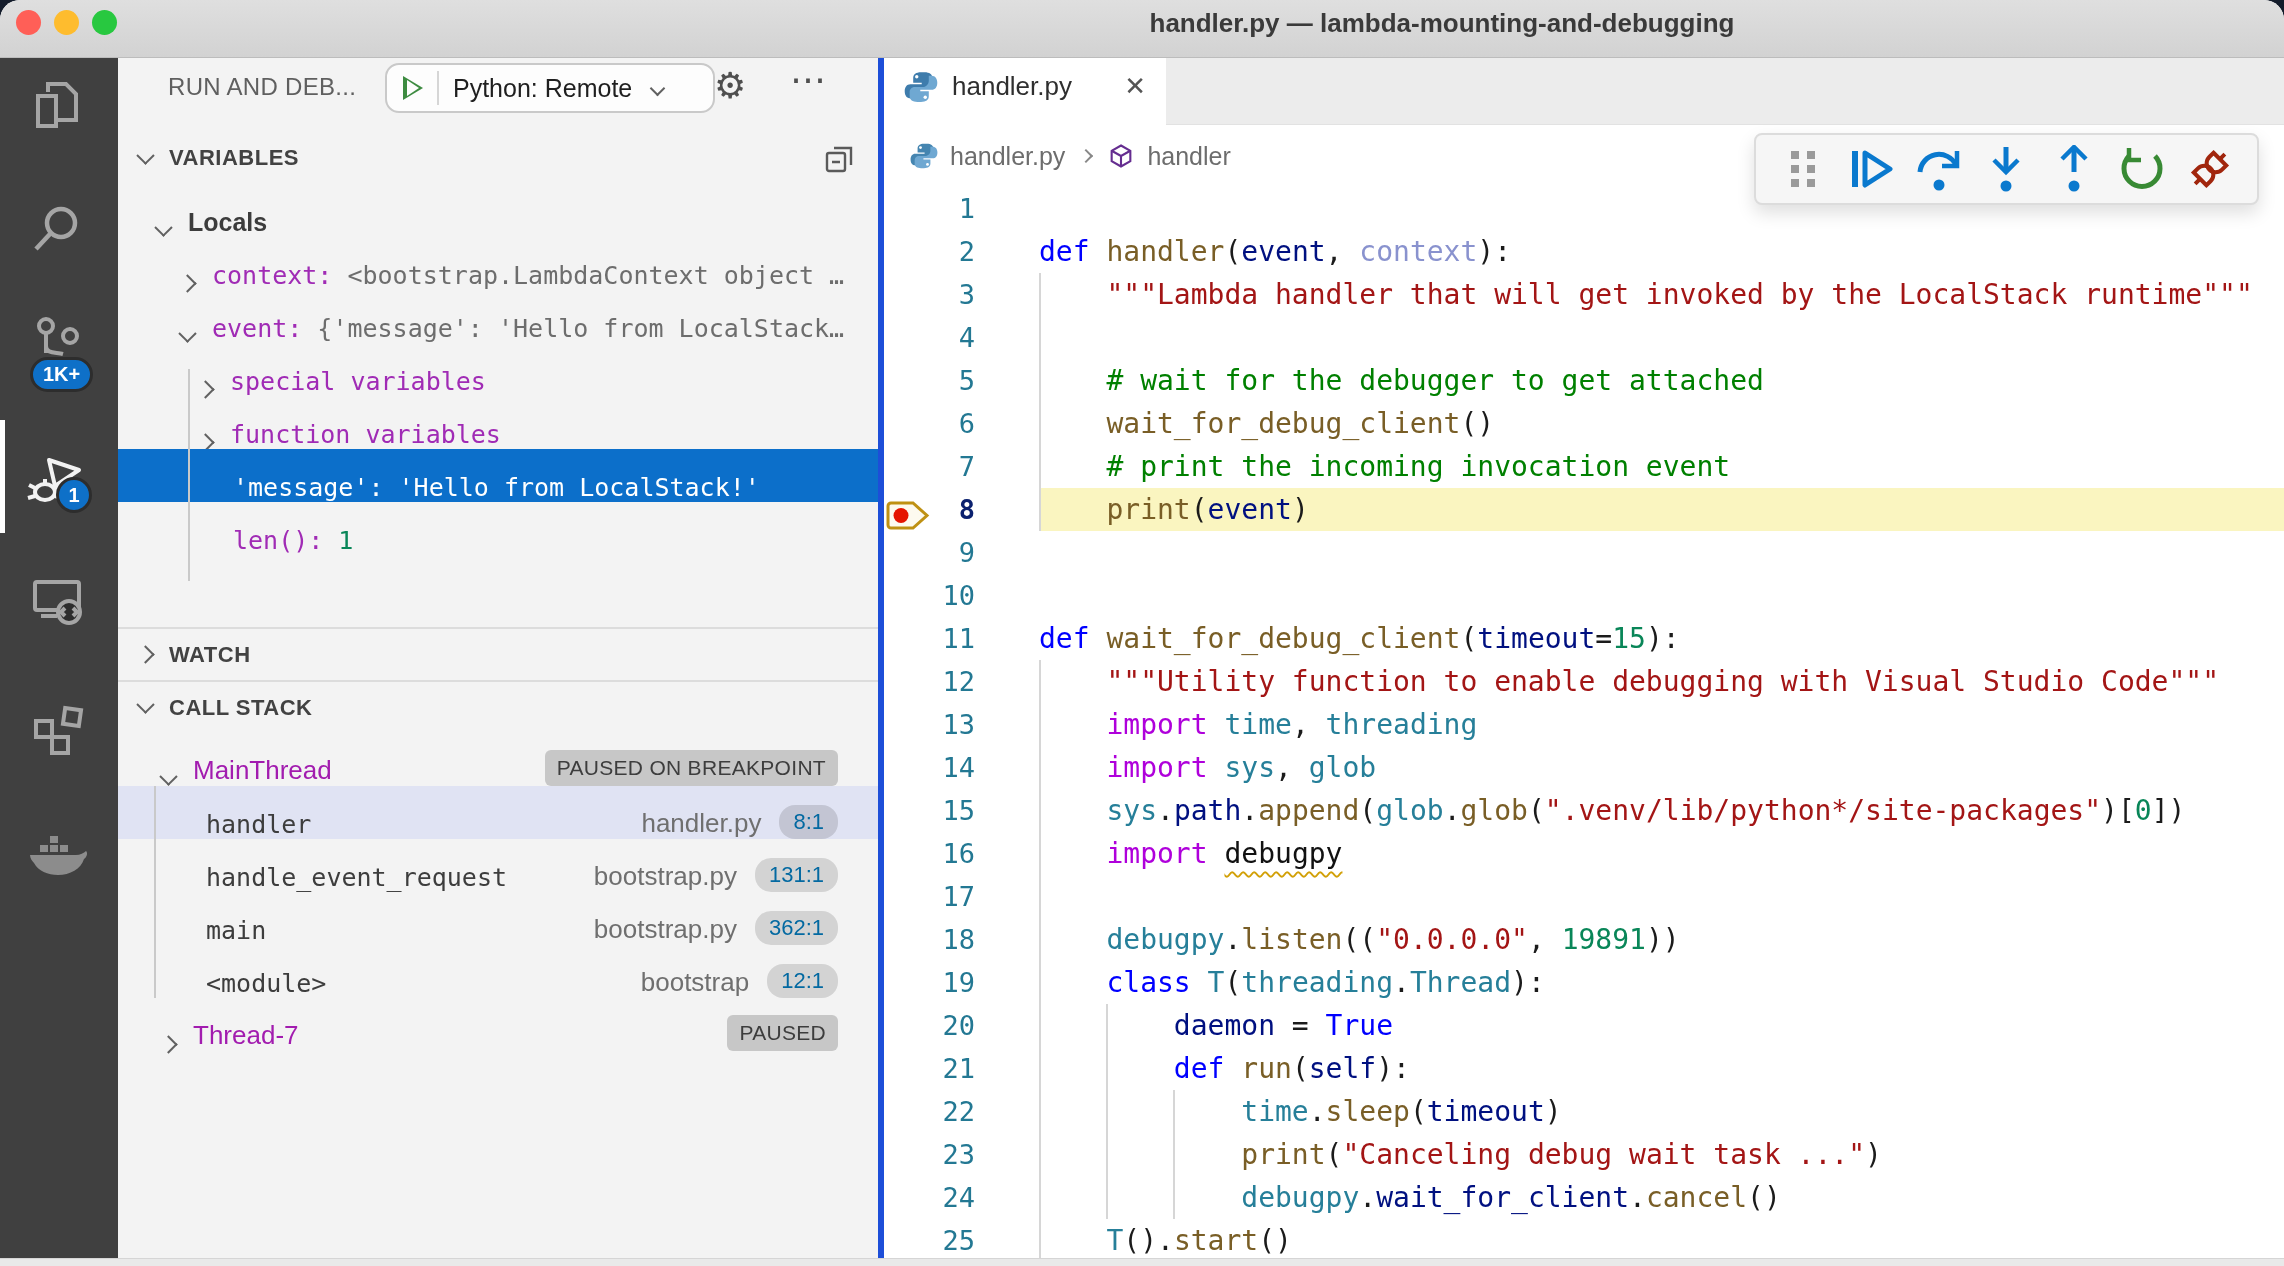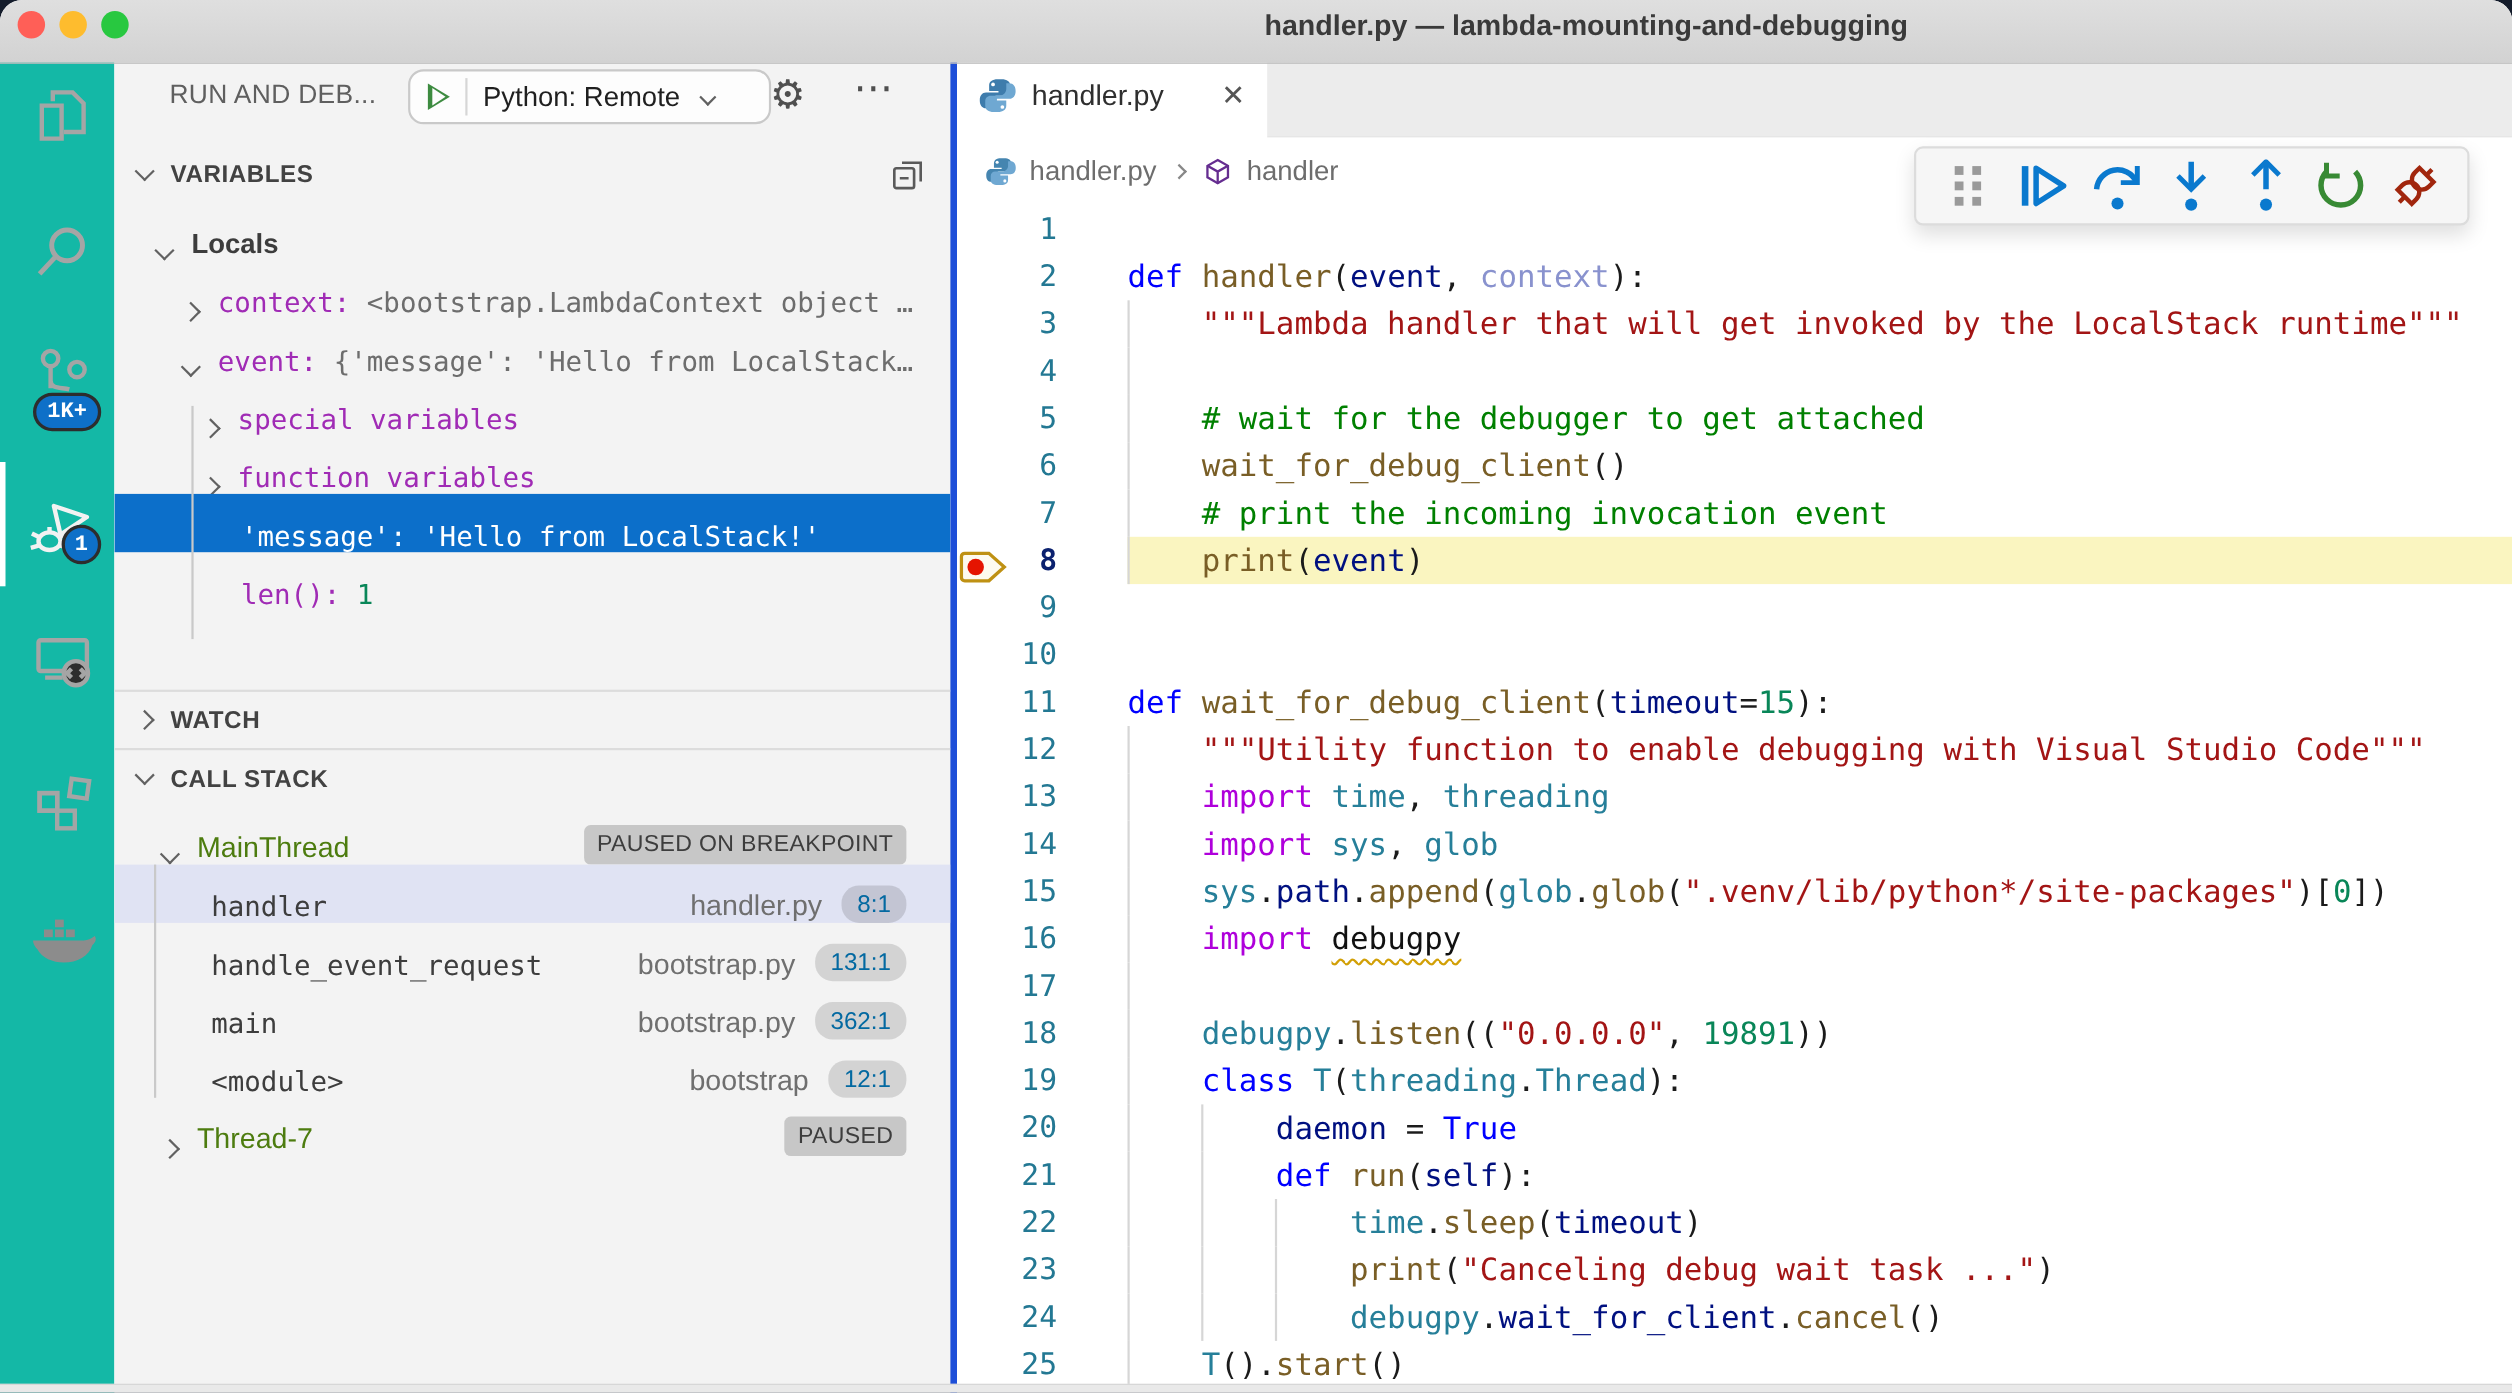--- a/index.html
+++ b/index.html
@@ -13,21 +13,21 @@
   .light { position:absolute; top:10px; width:25px; height:25px; border-radius:50%; }
   .light.red    { left:16px;  background:#ff5f57; }
   .light.yellow { left:54px;  background:#febc2e; }
   .light.green  { left:92px;  background:#28c840; }
   .win-title { position:absolute; left:600px; right:0; top:0; height:47px; line-height:47px;
                text-align:center; font-size:26px; font-weight:700; color:#3a3a3a; }
 
   .main { position:absolute; top:47px; left:0; right:0; bottom:0; display:flex; }
 
   
-  .activitybar { width:104px; flex:none; background:#14b8a6; position:relative;font-family:Liberation Mono, monospace; }
+  .activitybar { width:118px; flex:none; background:#404040; position:relative; }
   .ab-item { position:absolute; left:0; width:114px; height:100px;
              display:flex; align-items:center; justify-content:center; }
   .ab-ind { position:absolute; left:0; top:373px; width:5px; height:113px; background:#ffffff; }
   .ab-badge { position:absolute; background:#0e70c8; color:#fff; font-size:20px; font-weight:700;
               border-radius:999px; padding:3px 10px; border:3px solid #2d2d2d; z-index:2; }
   .ab-badge.sc { left:30px; top:310px; }
   .ab-badge.dbg { left:56px; top:430px; width:36px; height:36px; padding:0; text-align:center; line-height:31px; }
 
   
   .sidebar { width:766px; flex:none; background:#f3f3f3; position:relative;
@@ -65,21 +65,21 @@
   .trow .chev { margin-right:18px; }
   .scope-label { font-weight:700; font-size:25px; color:#3c3c3c; }
   .var-name { font-family:"DejaVu Sans Mono", monospace; font-size:25px; color:#a02bb5; white-space:pre; }
   .var-value { font-family:"DejaVu Sans Mono", monospace; font-size:25px; color:#6d6d6d; white-space:pre;
                overflow:hidden; text-overflow:ellipsis; flex:1; }
   .var-value.green { color:#098658; flex:none; }
   .trow.sel { background:#0c6fca; }
   .trow.sel .sel-label { font-family:"DejaVu Sans Mono", monospace; font-size:25px; color:#ffffff; white-space:pre; }
   .tree-guide { position:absolute; width:2px; background:#c9c9c9; }
 
-  .thread-label { font-size:26px; color:#4d7c0f; }
+  .thread-label { font-size:26px; color:#a21caf; }
   .frame-label { font-family:"DejaVu Sans Mono", monospace; font-size:25px; color:#3d3d3d; }
   .frame-file { margin-left:auto; font-size:26px; color:#6f6f6f; }
   .pos-pill { flex:none; margin:0 40px 0 18px; background:rgba(0,0,0,0.13); border-radius:16px;
               padding:4px 14px; font-size:22px; color:#0369a1; }
   .state-badge { margin-left:auto; margin-right:40px; background:#c7c7c7; border-radius:6px;
                  padding:6px 12px; font-size:21px; color:#3d3d3d; letter-spacing:.3px; }
   .trow.frame-active { background:#e0e3f3; }
 
   
   .editor { flex:1; background:#ffffff; position:relative; overflow:hidden; }

